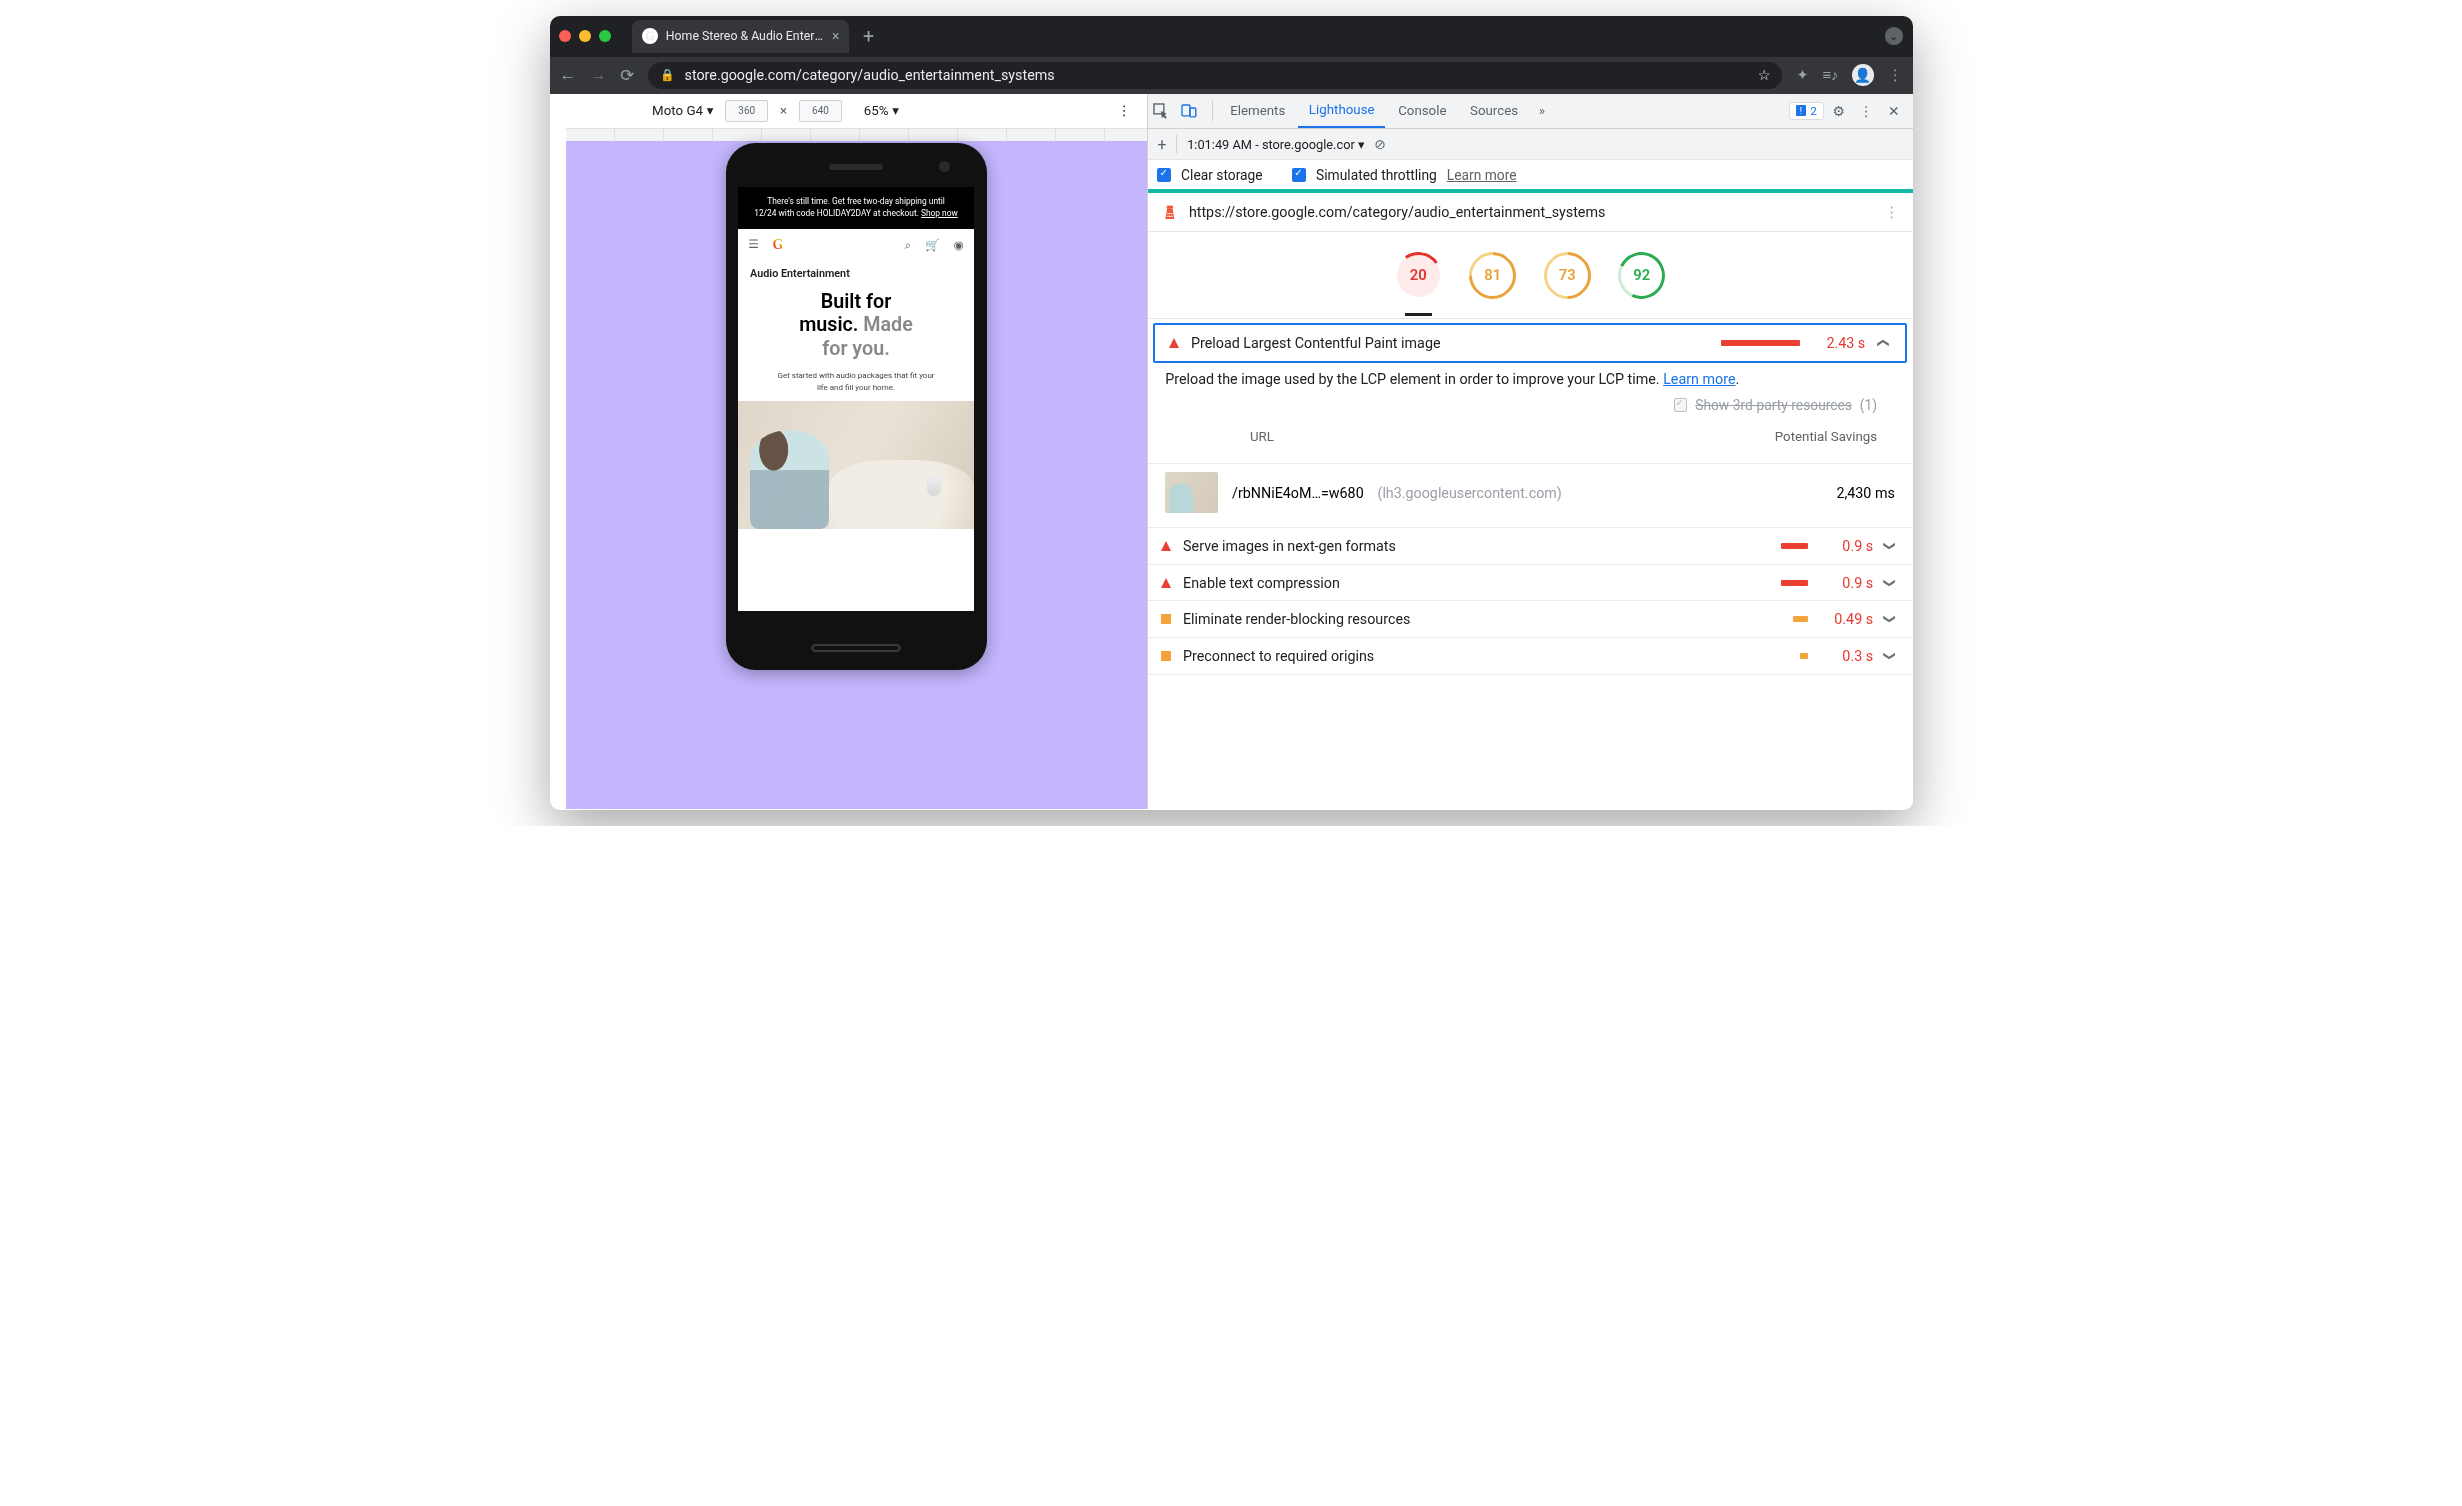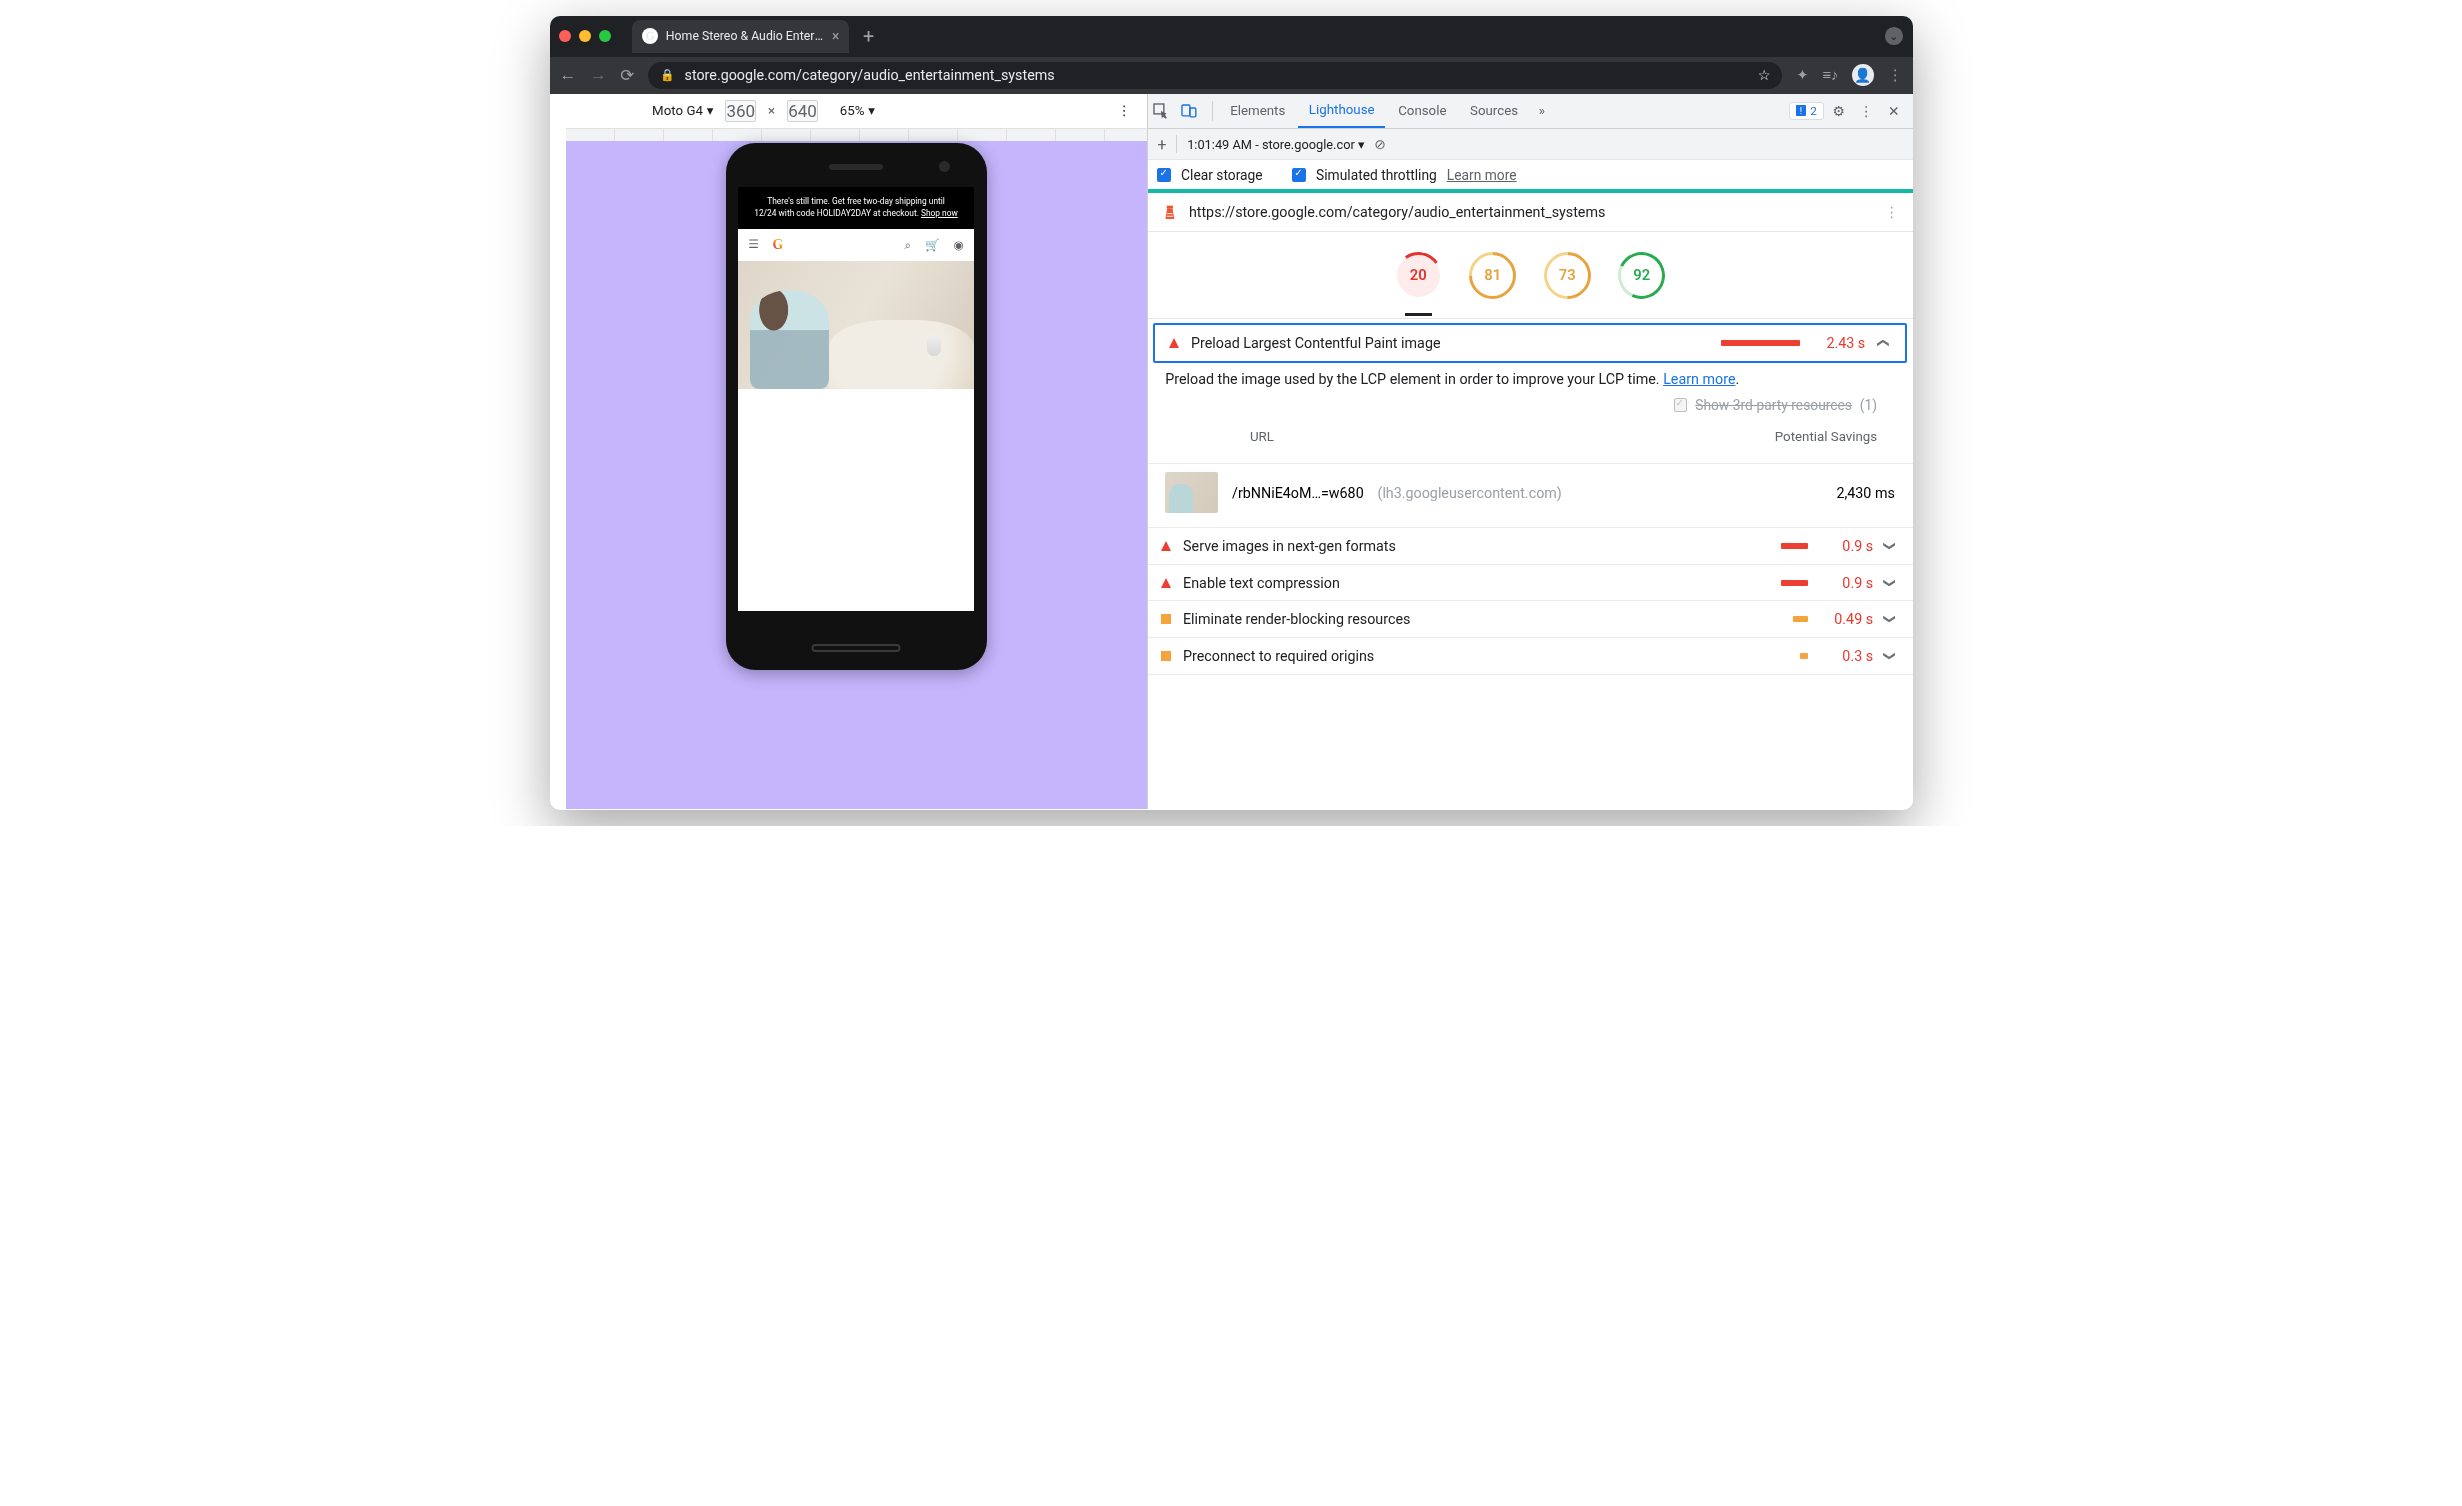--- a/index.html
+++ b/index.html
@@ -30,21 +30,21 @@
 .avatar-circle { width:21.7px; height:21.7px; border-radius:50%; background:#e8eaed; display:flex; align-items:center; justify-content:center; color:#35363a; font-size:13.8px; }
 
 
 .content { display:flex; height: calc(100% - 79px); padding-left: 16px; }
 .left { width: 581px; background:#fff; display:flex; flex-direction:column; }
 .right { flex:1; background:#fff; border-left:1px solid #d0d0d0; display:flex; flex-direction:column; }
 
 
 .devbar { height: 35px; border-bottom:1px solid #e0e0e0; display:flex; align-items:center; gap:11.8px; padding: 0 15.8px; color:#202124; font-size:13.3px; }
 .devbar .sel { display:flex; align-items:center; gap:3.9px; }
-.devbar input { width:31px; height:21.7px; text-align:center; border:1px solid #d0d0d0; border-radius:2px; font-size:17px; color:#5f6368; background:#f8f9fa; }
+.devbar input { width:43px; height:21.7px; text-align:center; border:1px solid #d0d0d0; border-radius:2px; font-size:10px; color:#5f6368; background:#f8f9fa; }
 .devbar .times { color:#5f6368; }
 .devbar .spacer { flex:1; }
 
 
 .stage { flex:1; display:flex; align-items:flex-start; justify-content:center; padding-top:13.8px; background:#c4b5fd; position:relative; }
 .ruler-h { position:absolute; top:0; left:0; right:0; height:11.8px; background: repeating-linear-gradient(90deg,#f1f3f4 0,#f1f3f4 48px,#e0e0e0 48px,#e0e0e0 49px); }
 .phone { width:261px; height:527px; background:#111; border-radius:29.6px; padding:44px 12.8px 59px; position:relative; box-shadow:0 3.9px 15.8px rgba(0,0,0,.3); }
 .earpiece { position:absolute; top:21.7px; left:50%; transform:translateX(-50%); width:54px; height:5.9px; border-radius:3px; background:#2a2a2a; }
 .cam { position:absolute; top:18.7px; right:37px; width:10.8px; height:10.8px; border-radius:50%; background:#2a2a2a; }
 .homebtn { position:absolute; bottom:17.7px; left:50%; transform:translateX(-50%); width:89px; height:7.9px; border:2px solid #3a3a3a; border-radius:5.9px; }
@@ -198,20 +198,29 @@
             <div class="storebar">
               <div class="grp">
                 <span>☰</span>
                 <span class="glogo" style="background:linear-gradient(45deg,#4285F4,#EA4335,#FBBC05,#34A853);-webkit-background-clip:text;color:transparent;">G</span>
               </div>
               <div class="grp">
                 <span>⌕</span>
                 <span>🛒</span>
                 <span>◉</span>
               </div>
+            </div>
+            <div class="pg">
+              <h4>Audio Entertainment</h4>
+              <div class="hero">
+                <span>Built for</span><br>
+                <span>music.</span> <span class="grey">Made</span><br>
+                <span class="grey">for you.</span>
+              </div>
+              <div class="sub">Get started with audio packages that fit your life and fill your home.</div>
             </div>
             <div class="heroimg">
               <div class="person"></div>
                 <div class="cushion"></div>
                 <div class="speaker"></div>
             </div>
           </div>
           <div class="homebtn"></div>
         </div>
       </div>

